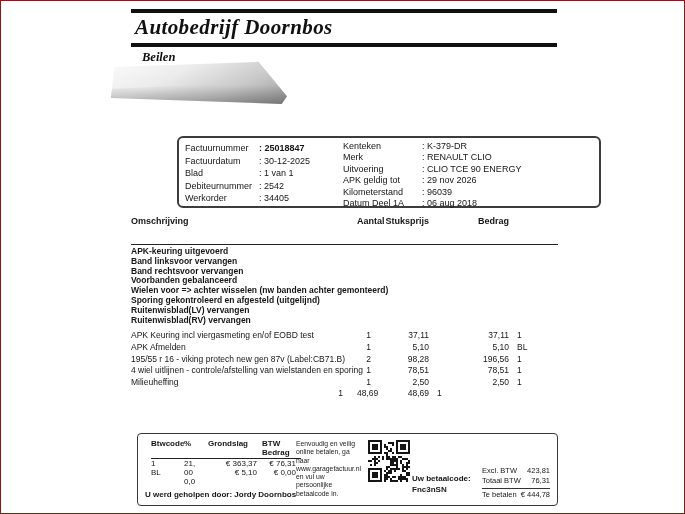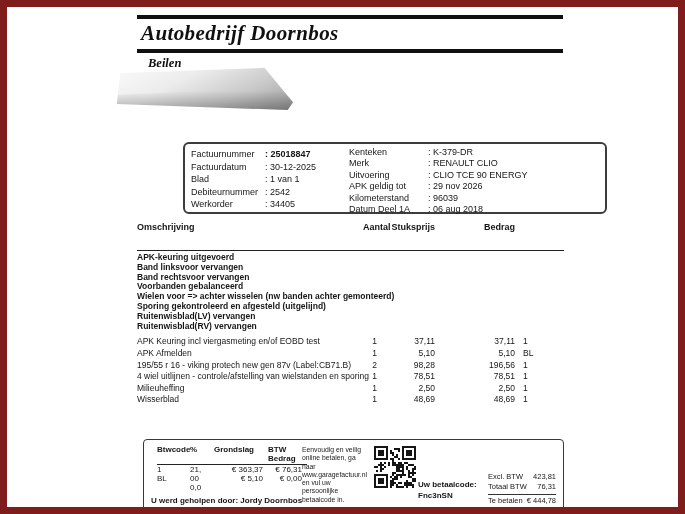--- a/index.html
+++ b/index.html
@@ -1,19 +1,19 @@
 <!DOCTYPE html>
 <html><head>
 <meta charset="utf-8">
 <style>
   * { margin:0; padding:0; box-sizing:border-box; }
   html,body { background:#e9e9e9; }
   .page {
     position:relative; width:685px; height:514px; background:#ffffff;
-    border:7px solid #7f1d1d; overflow:hidden;
+    border:1px solid #7f1d1d; overflow:hidden;
     font-family:"Liberation Sans","DejaVu Sans",sans-serif; color:#161616;
   }
   
   .header { position:absolute; left:130px; top:8px; width:426px; }
   .rule { height:4px; background:#101010; }
   .company {
     font-family:"Liberation Serif","DejaVu Serif",serif; font-style:italic; font-weight:bold;
     font-size:21px; letter-spacing:.4px; padding:2px 0 3px 4px; color:#101010;
   }
   .city {
@@ -193,21 +193,20 @@
         <span class="c-code">1</span>
       </div>
         <div class="billed-item grid5">
         <span class="c-desc">Milieuheffing</span>
         <span class="c-qty">1</span>
         <span class="c-price">2,50</span>
         <span class="c-amount">2,50</span>
         <span class="c-code">1</span>
       </div>
         <div class="billed-item grid5">
-        <span class="c-desc">Wisserblad</span>
         <span class="c-qty">1</span>
         <span class="c-price">48,69</span>
         <span class="c-amount">48,69</span>
         <span class="c-code">1</span>
       </div>
       </div>
   </div>
 
   <div class="footer-box">
     <div class="btw-table">

